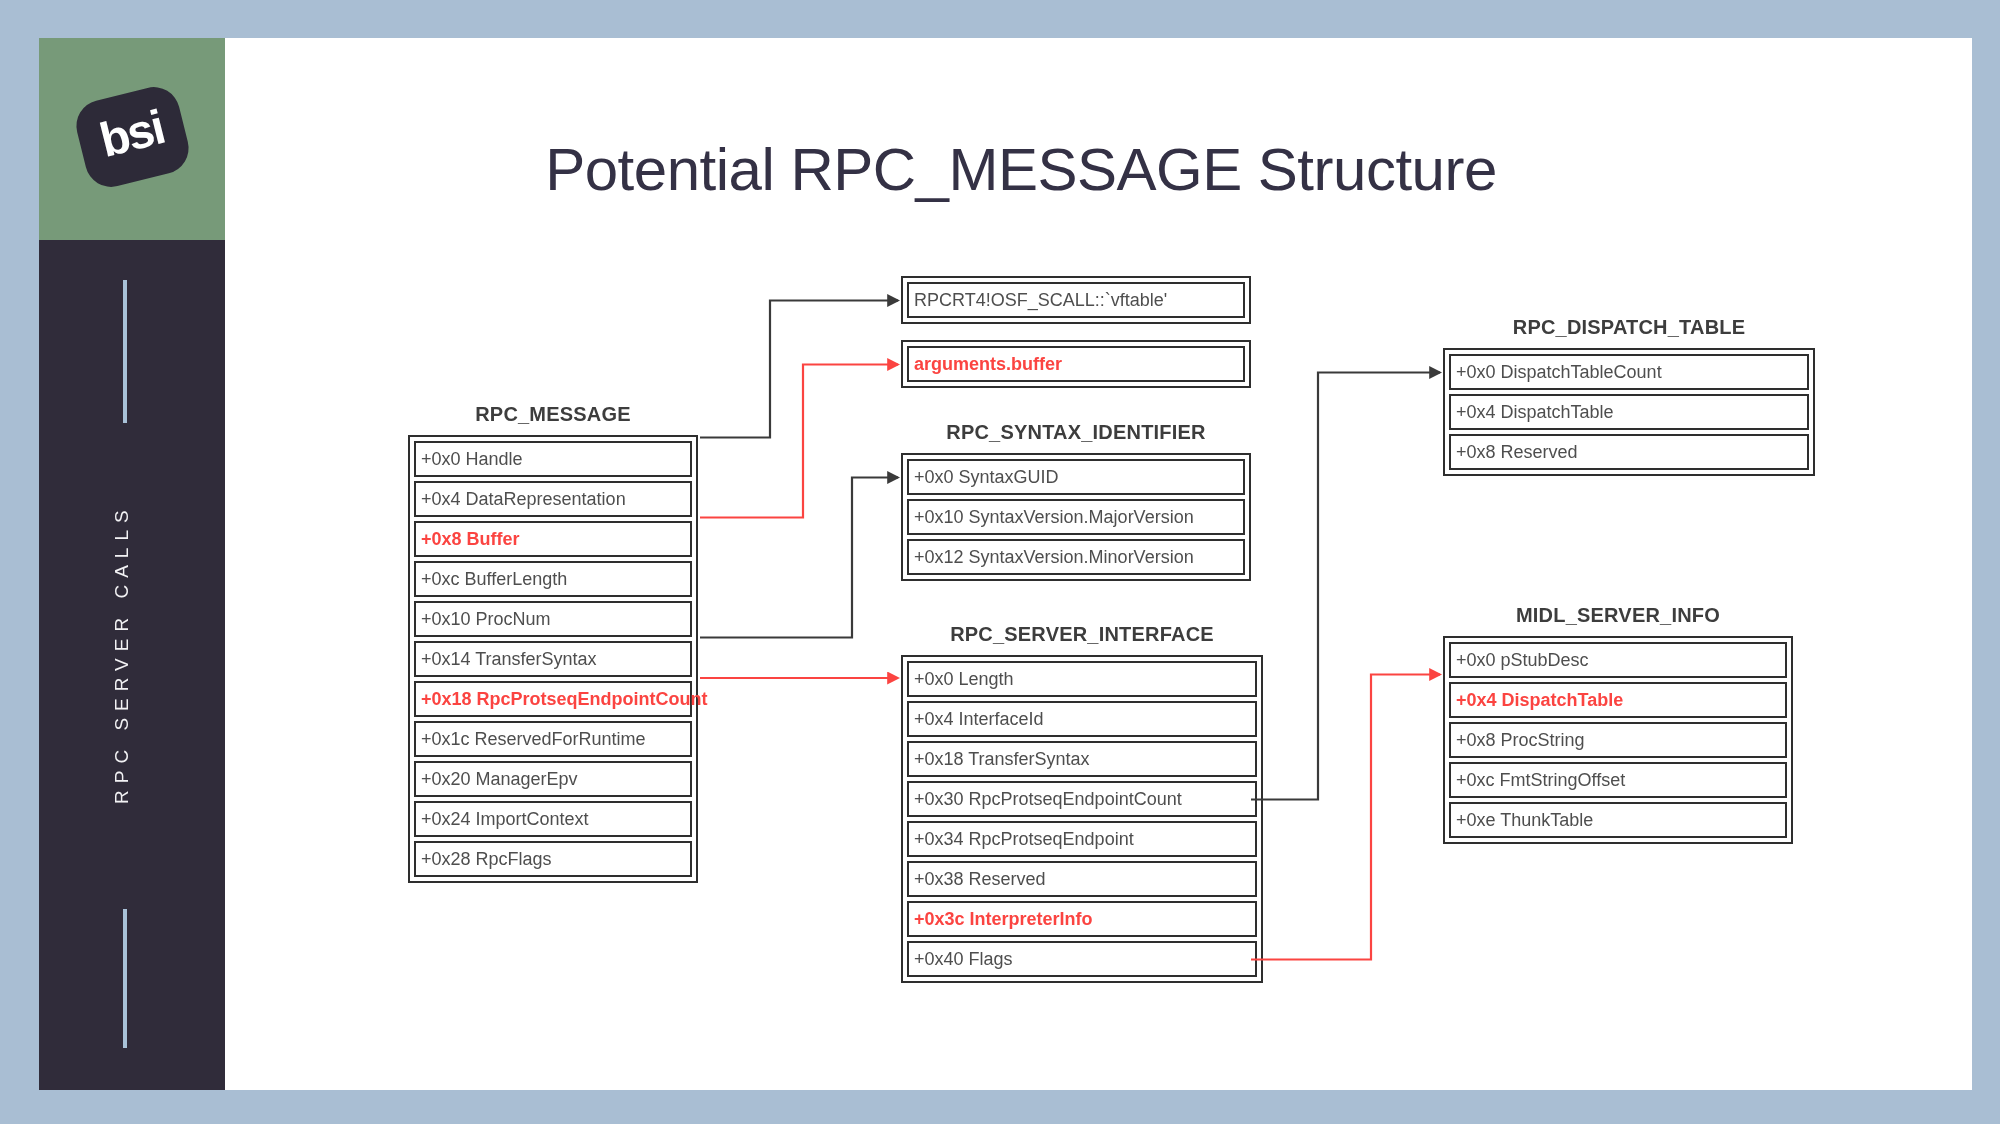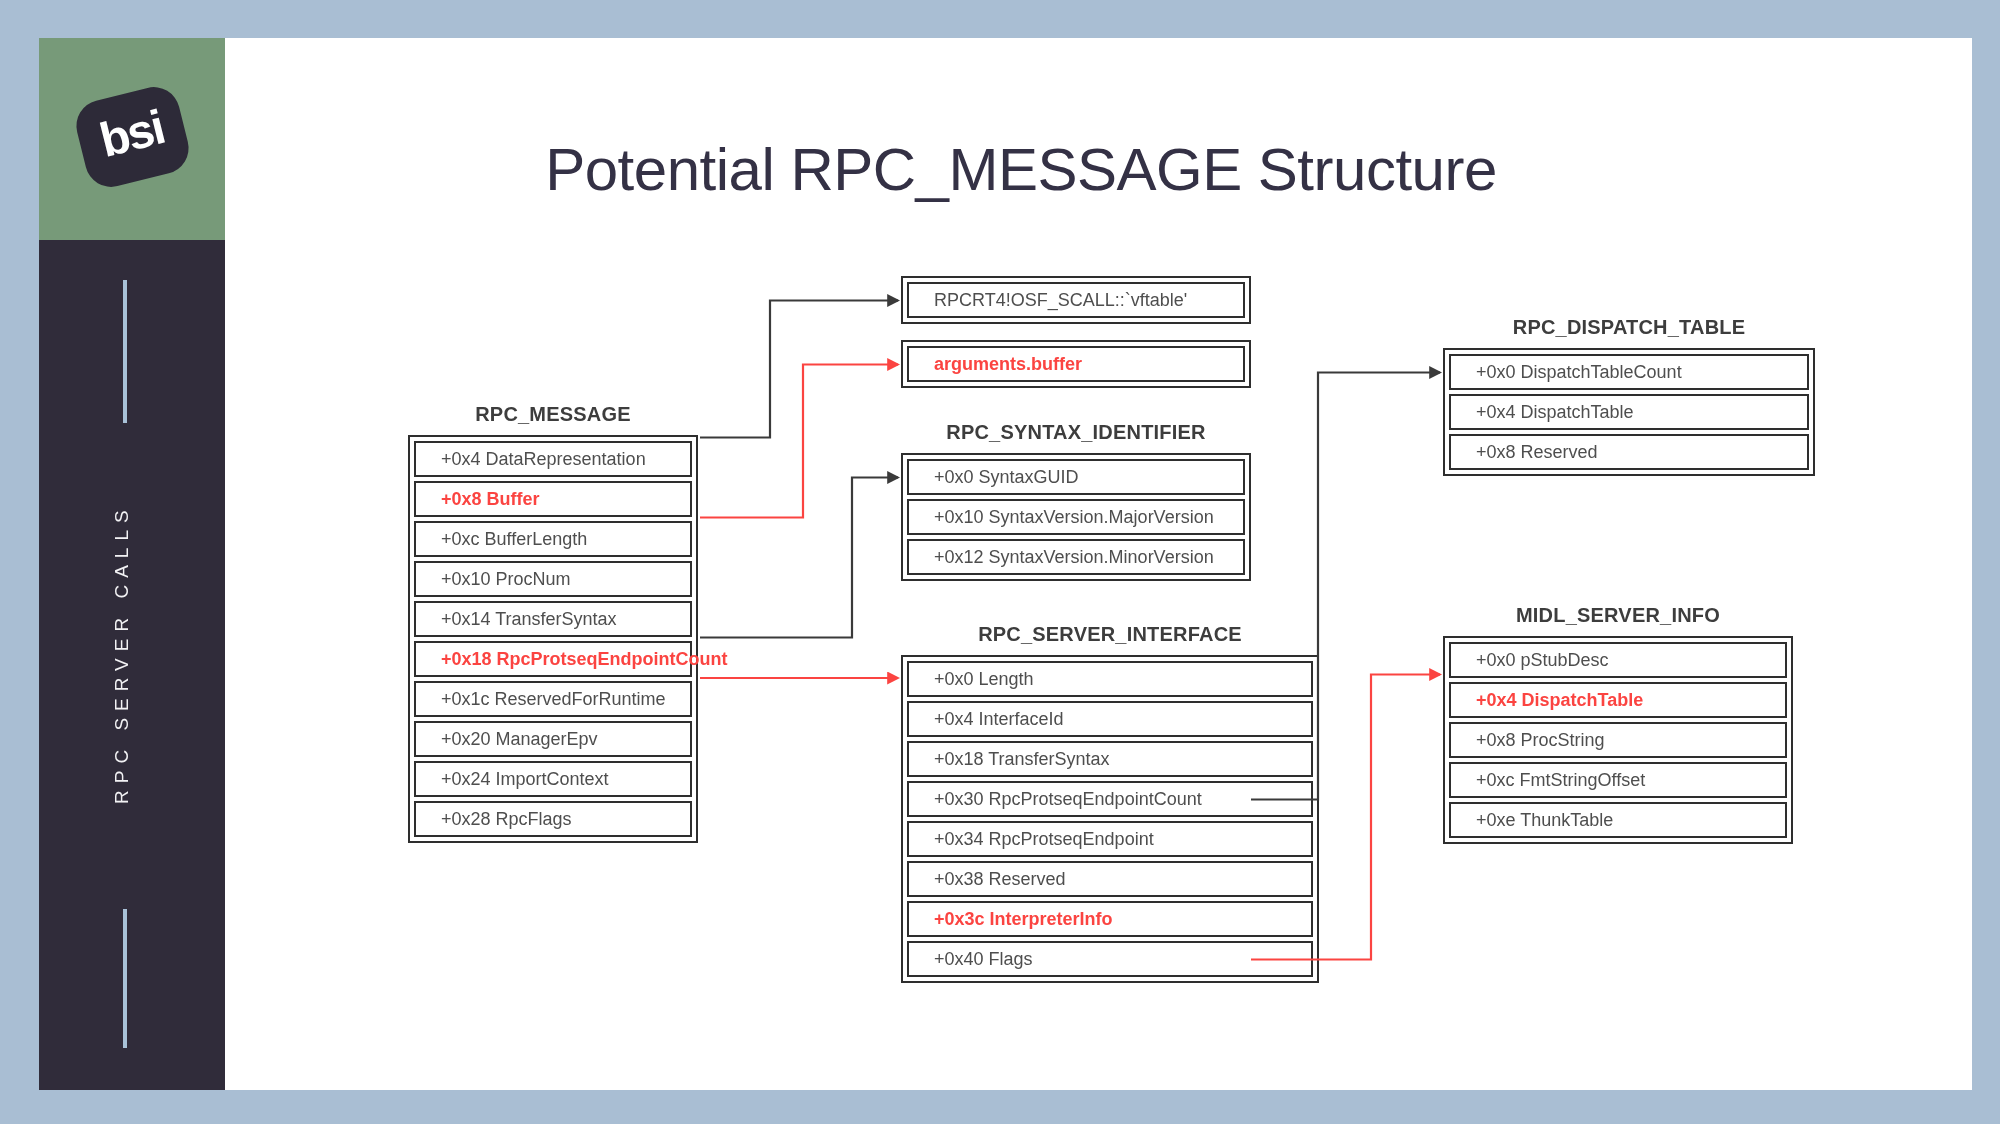--- a/index.html
+++ b/index.html
@@ -42,21 +42,21 @@
   
   .tbl { position:absolute; }
   .tbl-title {
     height:22px; line-height:22px; margin-bottom:10px;
     text-align:center; font-size:20px; font-weight:700; color:#3d3d3d;
     letter-spacing:0.2px;
   }
   .tbl-box { border:2.5px solid #2e2e2e; padding:4px; background:#ffffff; }
   .row {
     height:36px; border:2.5px solid #2e2e2e; margin-bottom:4px;
-    display:flex; align-items:center; padding-left:25px;
+    display:flex; align-items:center; padding-left:5px;
     font-size:18px; color:#4e4e4e; white-space:nowrap; background:#ffffff;
   }
   .row:last-child { margin-bottom:0; }
   .row.red { color:#fb4441; font-weight:700; }
   
   .wires { position:absolute; left:0; top:0; pointer-events:none; }
   .wire { fill:none; stroke-width:2.2px; }
   .wire-black { stroke:#3a3a3a; }
   .wire-red { stroke:#fb4441; }
 </style>
@@ -75,20 +75,21 @@
     <div class="tick tick-top"></div>
     <div class="vertical-label">RPC SERVER CALLS</div>
     <div class="tick tick-bottom"></div>
   </div>
 
   <div class="main-title">Potential RPC_MESSAGE Structure</div>
 
   <div class="tbl" style="left:408px; top:403px; width:290px;">
     <div class="tbl-title">RPC_MESSAGE</div>
     <div class="tbl-box">
+      <div class="row">+0x0 Handle</div>
       <div class="row">+0x4 DataRepresentation</div>
       <div class="row red">+0x8 Buffer</div>
       <div class="row">+0xc BufferLength</div>
       <div class="row">+0x10 ProcNum</div>
       <div class="row">+0x14 TransferSyntax</div>
       <div class="row red">+0x18 RpcProtseqEndpointCount</div>
       <div class="row">+0x1c ReservedForRuntime</div>
       <div class="row">+0x20 ManagerEpv</div>
       <div class="row">+0x24 ImportContext</div>
       <div class="row">+0x28 RpcFlags</div>
@@ -109,21 +110,21 @@
 
   <div class="tbl" style="left:901px; top:421px; width:350px;">
     <div class="tbl-title">RPC_SYNTAX_IDENTIFIER</div>
     <div class="tbl-box">
       <div class="row">+0x0 SyntaxGUID</div>
       <div class="row">+0x10 SyntaxVersion.MajorVersion</div>
       <div class="row">+0x12 SyntaxVersion.MinorVersion</div>
     </div>
   </div>
 
-  <div class="tbl" style="left:901px; top:623px; width:418px;">
+  <div class="tbl" style="left:901px; top:623px; width:362px;">
     <div class="tbl-title">RPC_SERVER_INTERFACE</div>
     <div class="tbl-box">
       <div class="row">+0x0 Length</div>
       <div class="row">+0x4 InterfaceId</div>
       <div class="row">+0x18 TransferSyntax</div>
       <div class="row">+0x30 RpcProtseqEndpointCount</div>
       <div class="row">+0x34 RpcProtseqEndpoint</div>
       <div class="row">+0x38 Reserved</div>
       <div class="row red">+0x3c InterpreterInfo</div>
       <div class="row">+0x40 Flags</div>

